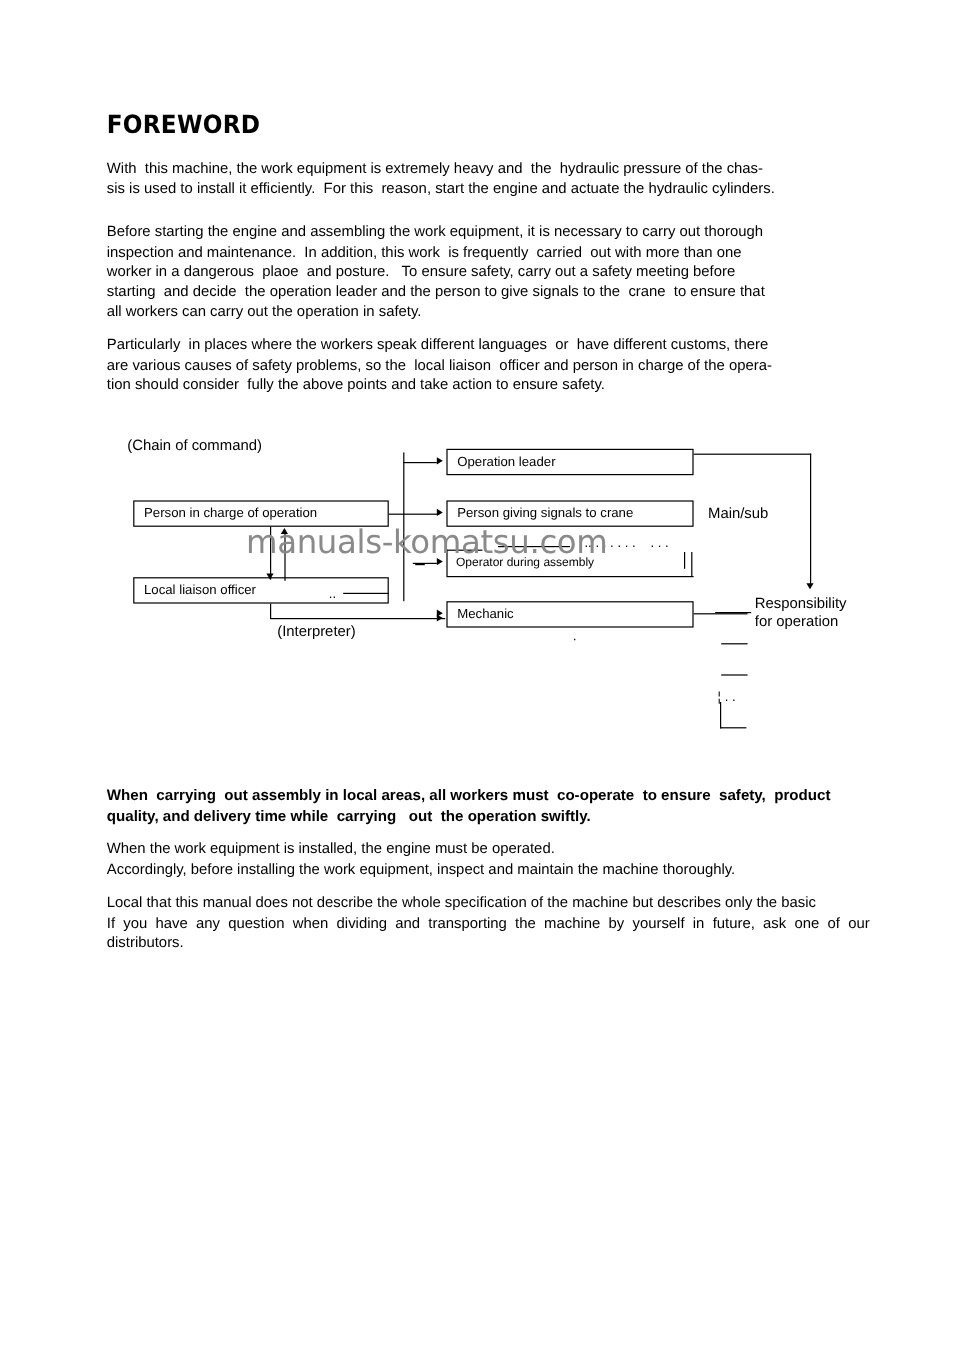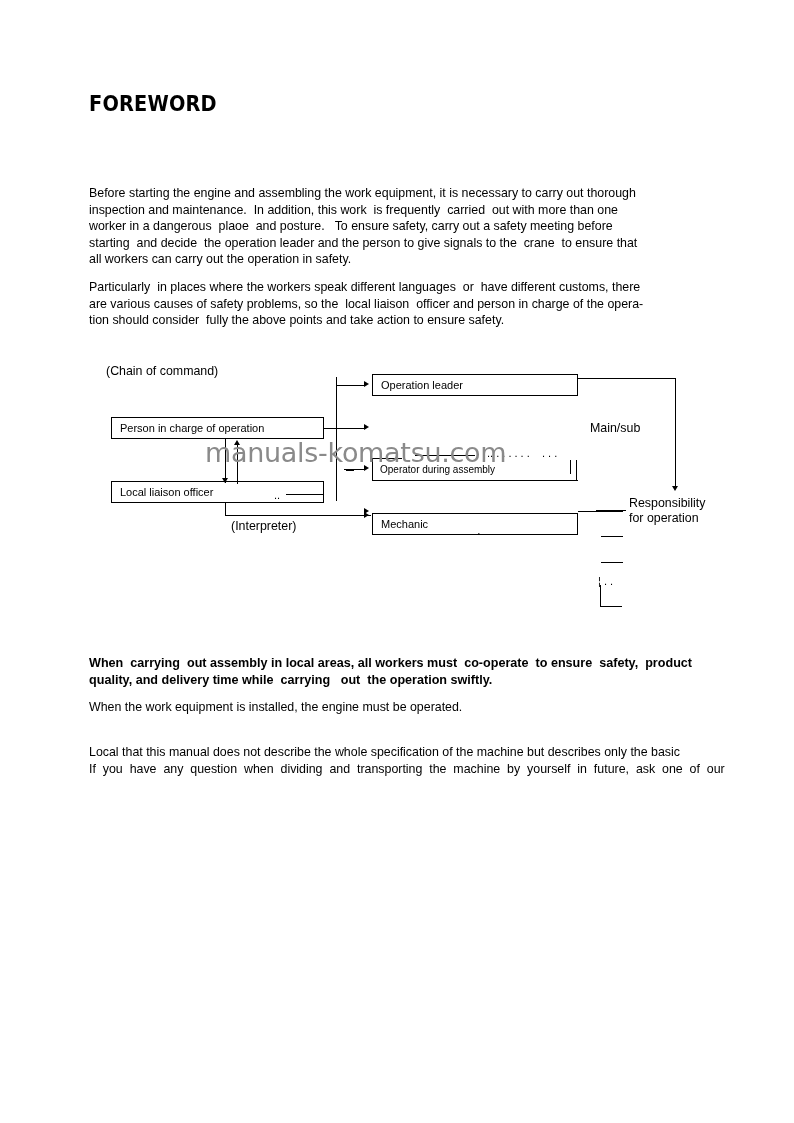--- a/index.html
+++ b/index.html
@@ -146,20 +146,24 @@
     white-space: nowrap;
   }
 </style>
 </head>
 <body>
 
 <div class="page">
 
   <div class="doc-title">FOREWORD</div>
 
+  <div class="para" id="para-intro">
+    <span class="ln">With  this machine, the work equipment is extremely heavy and  the  hydraulic pressure of the chas-</span>
+    <span class="ln">sis is used to install it efficiently.  For this  reason, start the engine and actuate the hydraulic cylinders.</span>
+  </div>
 
   <div class="para" id="para-before">
     <span class="ln">Before starting the engine and assembling the work equipment, it is necessary to carry out thorough</span>
     <span class="ln">inspection and maintenance.  In addition, this work  is frequently  carried  out with more than one</span>
     <span class="ln">worker in a dangerous  plaoe  and posture.   To ensure safety, carry out a safety meeting before</span>
     <span class="ln">starting  and decide  the operation leader and the person to give signals to the  crane  to ensure that</span>
     <span class="ln">all workers can carry out the operation in safety.</span>
   </div>
 
   <div class="para" id="para-partic">
@@ -168,53 +172,58 @@
     <span class="ln">tion should consider  fully the above points and take action to ensure safety.</span>
   </div>
 
   <div class="para" id="para-assembly">
     <span class="ln">When  carrying  out assembly in local areas, all workers must  co-operate  to ensure  safety,  product</span>
     <span class="ln">quality, and delivery time while  carrying   out  the operation swiftly.</span>
   </div>
 
   <div class="para" id="para-installed">
     <span class="ln">When the work equipment is installed, the engine must be operated.</span>
+    <span class="ln">Accordingly, before installing the work equipment, inspect and maintain the machine thoroughly.</span>
   </div>
 
   <div class="para" id="para-note">
     <span class="ln">Local that this manual does not describe the whole specification of the machine but describes only the basic</span>
     <span class="ln">If  you  have  any  question  when  dividing  and  transporting  the  machine  by  yourself  in  future,  ask  one  of  our</span>
+    <span class="ln">distributors.</span>
   </div>
 
   <div class="diagram">
 
     <div class="dg-label" style="left:106px; top:364px;">(Chain of command)</div>
 
     <div class="dg-box" style="left:111px; top:417px; width:213px; height:22px;">
       <span>Person in charge of operation</span>
     </div>
 
     <div class="dg-box" style="left:111px; top:481px; width:213px; height:22px;">
       <span>Local liaison officer</span>
     </div>
 
     <div class="dg-box" style="left:372px; top:374px; width:206px; height:22px;">
       <span>Operation leader</span>
     </div>
 
+    <div class="dg-box" style="left:372px; top:417px; width:206px; height:22px;">
+      <span>Person giving signals to crane</span>
+    </div>
 
     <div style="position:absolute; left:372px; top:458px; width:206px; height:22px;">
       <div class="vline" style="left:0px; top:0px; height:22px;"></div>
       <div class="hline" style="left:0px; top:22px; width:206px;"></div>
       <div class="vline" style="left:204px; top:2px; height:20px;"></div>
       <div class="hline" style="left:0px; top:0px; width:30px;"></div>
       <span style="position:absolute; left:8px; top:50%; transform:translateY(-50%); font-size:10px; white-space:nowrap;">Operator during assembly</span>
     </div>
 
-    <div class="dg-box" style="left:372px; top:513px; width:206px; height:22px;">
+    <div class="dg-box" style="left:372px; top:501px; width:206px; height:22px;">
       <span>Mechanic</span>
     </div>
 
     <div class="vline" style="left:336px; top:377px; height:124px;"></div>
 
     <div class="hline" style="left:324px; top:428px; width:42px;"></div>
 
     <div class="arrow-r" style="left:364px; top:381px;"></div>
     <div class="arrow-r" style="left:364px; top:424px;"></div>
     <div class="arrow-r" style="left:364px; top:465px;"></div>

